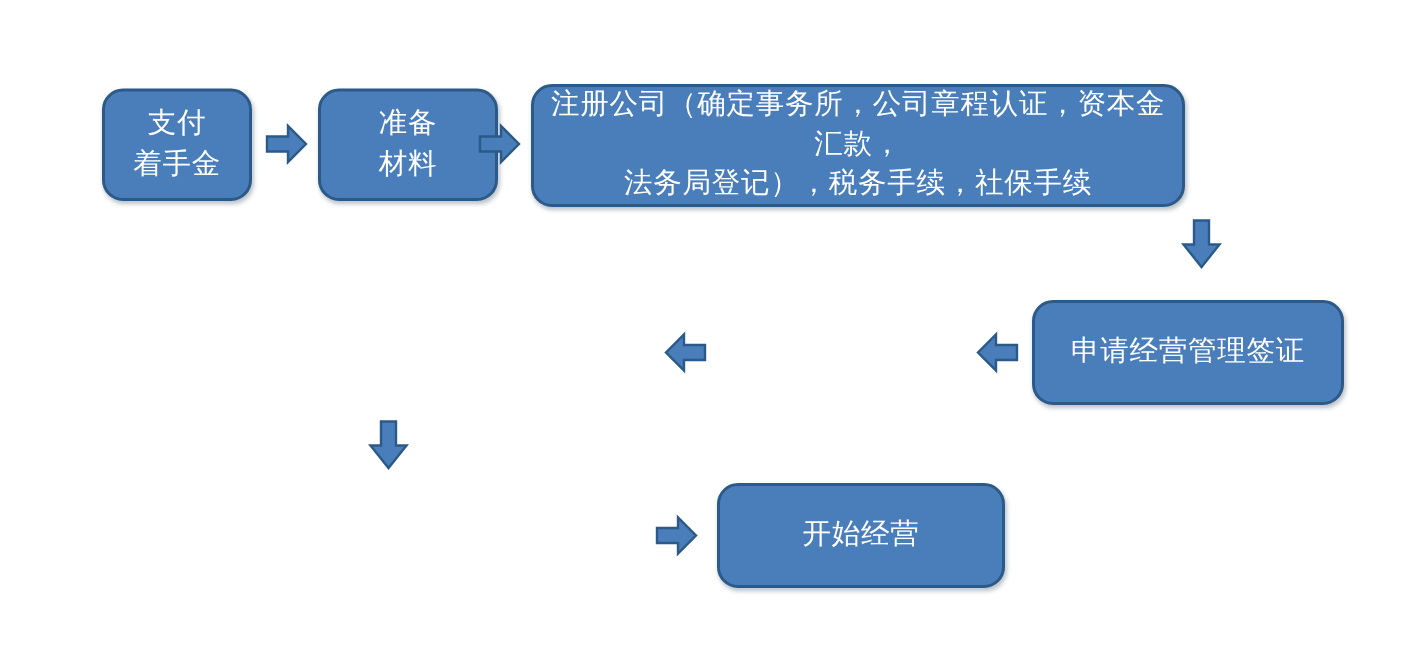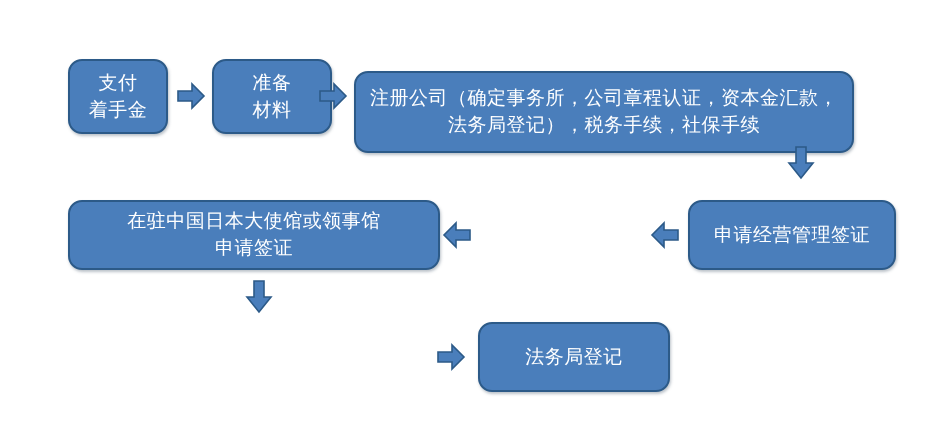--- a/index.html
+++ b/index.html
@@ -69,31 +69,29 @@
 
   <div class="node small" style="left:212px; top:59px; width:120px; height:75px;">准备
 材料</div>
 
   <div class="arrow" style="left:318px; top:81px;">
     <svg width="30" height="30" viewBox="0 0 30 30" aria-hidden="true">
       <path d="M2,10 L16,10 L16,3 L28,15 L16,27 L16,20 L2,20 Z"></path>
     </svg>
   </div>
 
-  <div class="node wide" style="left:354px; top:56px; width:500px; height:82px;margin-top:15px;">注册公司（确定事务所，公司章程认证，资本金汇款，
+  <div class="node wide" style="left:354px; top:56px; width:436px; height:82px;">注册公司（确定事务所，公司章程认证，资本金汇款，
 法务局登记），税务手续，社保手续</div>
 
   <div class="arrow" style="left:786px; top:146px;">
     <svg width="30" height="34" viewBox="0 0 30 34" aria-hidden="true">
       <path d="M10,1 L20,1 L20,17 L27,17 L15,32 L3,17 L10,17 Z"></path>
     </svg>
   </div>
 
-  <div class="node medium" style="left:68px; top:200px; width:372px; height:70px;">在驻中国日本大使馆或领事馆
-申请签证</div>
 
   <div class="arrow" style="left:442px; top:220px;">
     <svg width="30" height="30" viewBox="0 0 30 30" aria-hidden="true">
       <path d="M28,10 L14,10 L14,3 L2,15 L14,27 L14,20 L28,20 Z"></path>
     </svg>
   </div>
 
 
   <div class="arrow" style="left:650px; top:220px;">
     <svg width="30" height="30" viewBox="0 0 30 30" aria-hidden="true">
@@ -109,15 +107,15 @@
     </svg>
   </div>
 
 
   <div class="arrow" style="left:436px; top:342px;">
     <svg width="30" height="30" viewBox="0 0 30 30" aria-hidden="true">
       <path d="M2,10 L16,10 L16,3 L28,15 L16,27 L16,20 L2,20 Z"></path>
     </svg>
   </div>
 
-  <div class="node medium" style="left:478px; top:322px; width:192px; height:70px;">法务局登记</div>
+  <div class="node medium" style="left:478px; top:322px; width:192px; height:70px;">开始经营</div>
 
 </div>
 
 </body></html>

